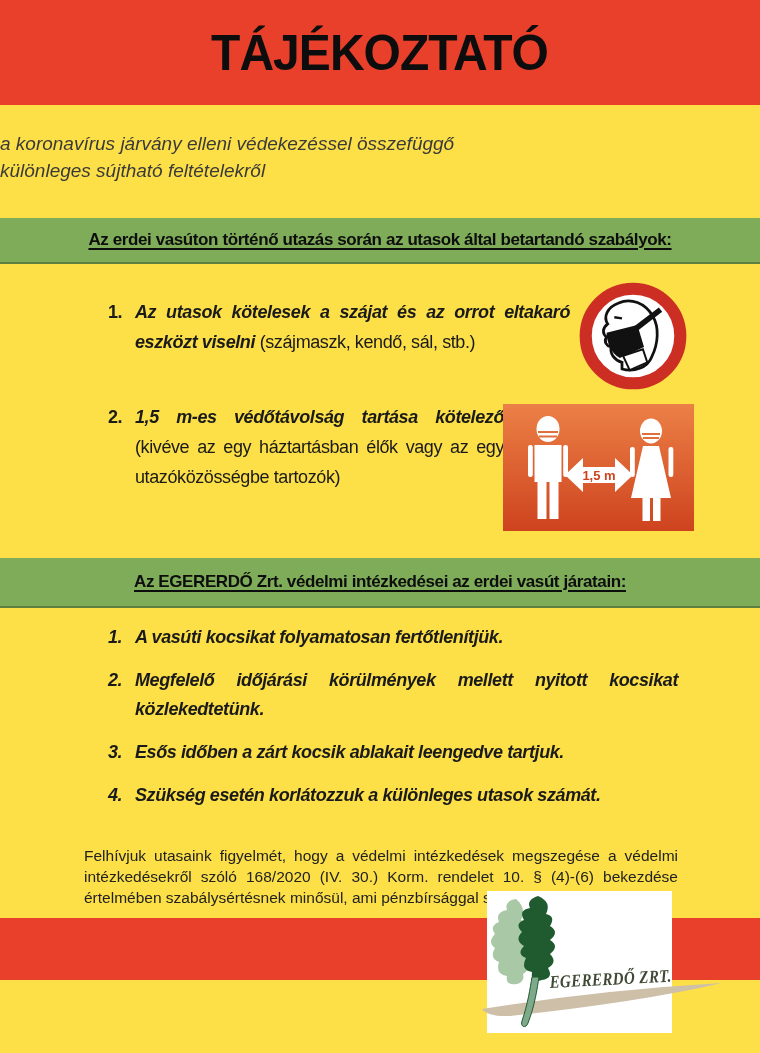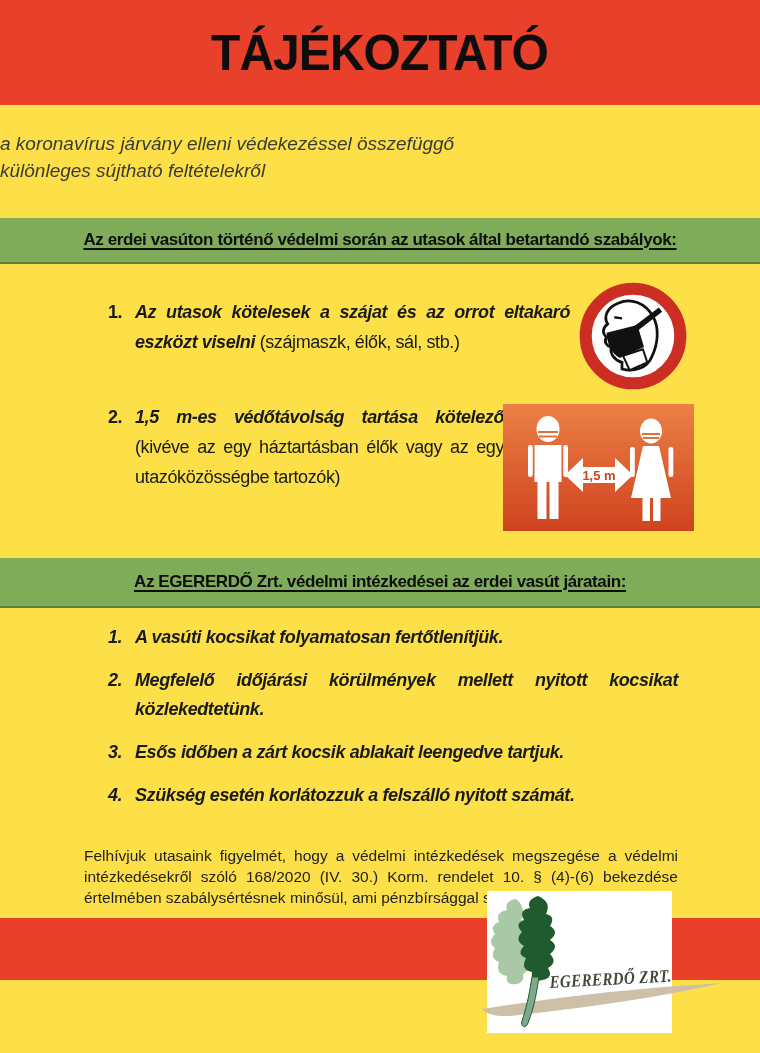--- a/index.html
+++ b/index.html
@@ -72,26 +72,26 @@
   <div class="header-banner">
     <div class="page-title">TÁJÉKOZTATÓ</div>
   </div>
 
   <div class="subtitle">
     <div>a koronavírus járvány elleni védekezéssel összefüggő</div>
     <div>különleges sújtható feltételekről</div>
   </div>
 
   <div class="green-bar bar-1">
-    <span class="bar-heading">Az erdei vasúton történő védelmi során az utasok által betartandó szabályok:</span>
+    <span class="bar-heading">Az erdei vasúton történő utazás során az utasok által betartandó szabályok:</span>
   </div>
 
   <div class="rule-item rule-1">
     <span class="item-number">1.</span>
-    <span class="item-body"><span class="bold-ital">Az utasok kötelesek a szájat és az orrot eltakaró eszközt viselni</span><span> (szájmaszk, élők, sál, stb.)</span></span>
+    <span class="item-body"><span class="bold-ital">Az utasok kötelesek a szájat és az orrot eltakaró eszközt viselni</span><span> (szájmaszk, kendő, sál, stb.)</span></span>
   </div>
 
   <div class="mask-icon-wrap">
     <svg viewBox="0 0 100 100" width="112" height="110">
       <circle cx="50" cy="50" r="43" fill="#ffffff" stroke="#CC2E24" stroke-width="11"></circle>
       <path d="M37,20 C26,24 23,33 27,39 C22,43 22,48 26,51 C23,55 26,59 30,60 C29,66 33,72 40,74 L40,80 C51,83 63,79 67,69 C73,57 74,42 68,32 C61,20 48,15 37,20 Z" fill="#ffffff" stroke="#111" stroke-width="2.5"></path>
       <path d="M41,68 L59,62 L63,74 L47,81 Z" fill="#fff" stroke="#111" stroke-width="1.8"></path>
       <path d="M26,47 L54,40 L60,60 L38,70 C30,66 26,55 26,47 Z" fill="#111"></path>
       <path d="M53,43 L75,26" stroke="#111" stroke-width="5"></path>
       <path d="M33,33 L40,34" stroke="#111" stroke-width="2.2"></path>
@@ -152,21 +152,21 @@
     <div class="measure-item">
       <span class="item-number">2.</span>
       <span class="item-body">Megfelelő időjárási körülmények mellett nyitott kocsikat közlekedtetünk.</span>
     </div>
     <div class="measure-item">
       <span class="item-number">3.</span>
       <span class="item-body">Esős időben a zárt kocsik ablakait leengedve tartjuk.</span>
     </div>
     <div class="measure-item">
       <span class="item-number">4.</span>
-      <span class="item-body">Szükség esetén korlátozzuk a felszálló nyitott számát.</span>
+      <span class="item-body">Szükség esetén korlátozzuk a különleges utasok számát.</span>
     </div>
   </div>
 
   <div class="legal-notice">Felhívjuk utasaink figyelmét, hogy a védelmi intézkedések megszegése a védelmi intézkedésekről szóló 168/2020 (IV. 30.) Korm. rendelet 10. § (4)-(6) bekezdése értelmében szabálysértésnek minősül, ami pénzbírsággal sújtható.</div>
 
   <div class="footer-band"></div>
 
   <div class="logo-wrap">
     <svg viewBox="0 0 245 142" width="245" height="142">
       <rect x="7" y="0" width="185" height="142" fill="#ffffff"></rect>

